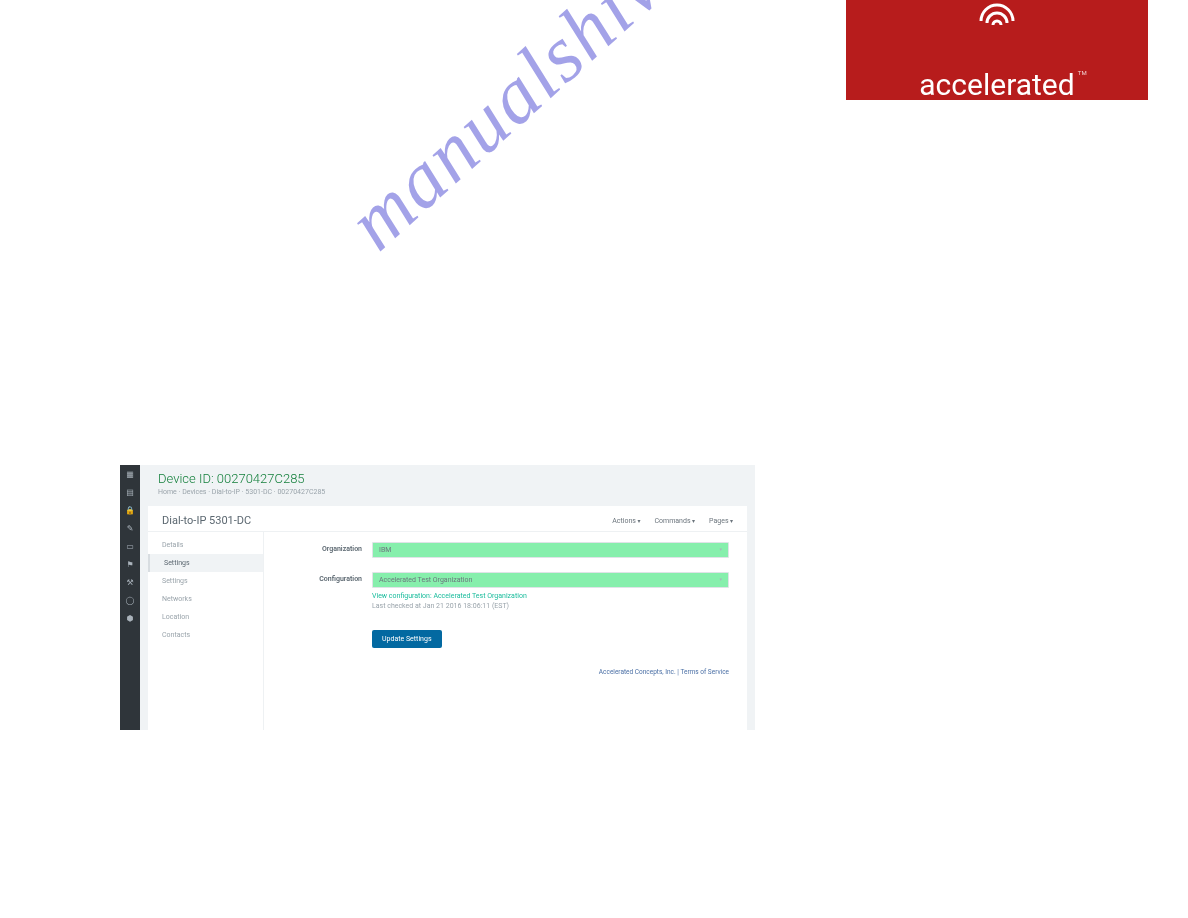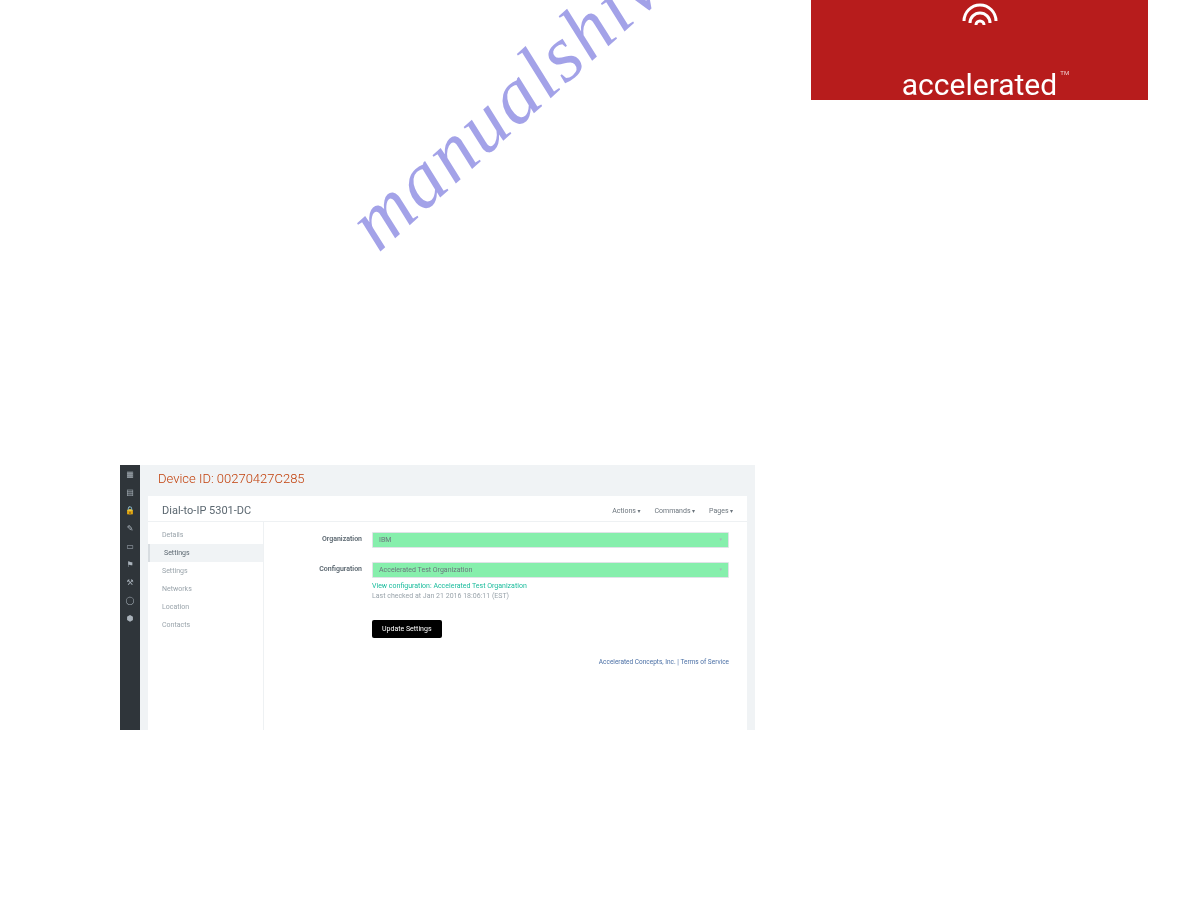--- a/index.html
+++ b/index.html
@@ -9,21 +9,21 @@
     height: 918px;
     background: #ffffff;
     font-family: -apple-system, BlinkMacSystemFont, "Segoe UI", Roboto, sans-serif;
     position: relative;
     overflow: hidden;
   }
   .logo-block {
     position: absolute;
     top: 0;
     right: 40px;
-    width: 337px;
+    width: 302px;
     height: 100px;
     background: #b71c1c;
     display: flex;
     flex-direction: column;
     align-items: center;
     justify-content: center;
     gap: 40px;
   }
   .logo-arc svg { display: block; }
   .logo-text {
@@ -87,21 +87,21 @@
     justify-content: center;
     color: #aab3bb;
     font-size: 8px;
   }
   .content { flex: 1; display: flex; flex-direction: column; }
   .hdr {
     padding: 6px 18px 4px 18px;
   }
   .device-id {
     font-size: 13px;
-    color: #c2410c;
+    color: #15803d;
     font-weight: 300;
   }
   .breadcrumb {
     font-size: 7px;
     color: #9aa4ab;
     margin-top: 2px;
   }
   .panel {
     background: #fff;
     margin: 6px 8px 0 8px;
@@ -175,21 +175,21 @@
     content: "▾";
     position: absolute;
     right: 6px;
     top: 3px;
     font-size: 5px;
     color: #aab3bb;
   }
   .link-teal { color: #1abc9c; font-size: 7px; margin-top: 4px; display: block; }
   .note { color: #9aa4ab; font-size: 7px; margin-top: 2px; }
   .btn-update {
-    background: #000000;
+    background: #0369a1;
     color: #fff;
     font-size: 7px;
     padding: 5px 10px;
     border-radius: 2px;
     display: inline-block;
     margin-top: 6px;
   }
   .footer-links {
     text-align: right;
     font-size: 6.5px;
@@ -223,20 +223,21 @@
     <span class="sb-icon">✎</span>
     <span class="sb-icon">▭</span>
     <span class="sb-icon">⚑</span>
     <span class="sb-icon">⚒</span>
     <span class="sb-icon">◯</span>
     <span class="sb-icon">⬢</span>
   </div>
   <div class="content">
     <div class="hdr">
       <div class="device-id">Device ID: 00270427C285</div>
+      <div class="breadcrumb">Home  ·  Devices  ·  Dial-to-IP  ·  5301-DC  ·  00270427C285</div>
     </div>
     <div class="panel">
       <div class="panel-top">
         <div class="panel-title">Dial-to-IP 5301-DC</div>
         <div class="panel-actions">
           <span>Actions</span>
           <span>Commands</span>
           <span>Pages</span>
         </div>
       </div>

